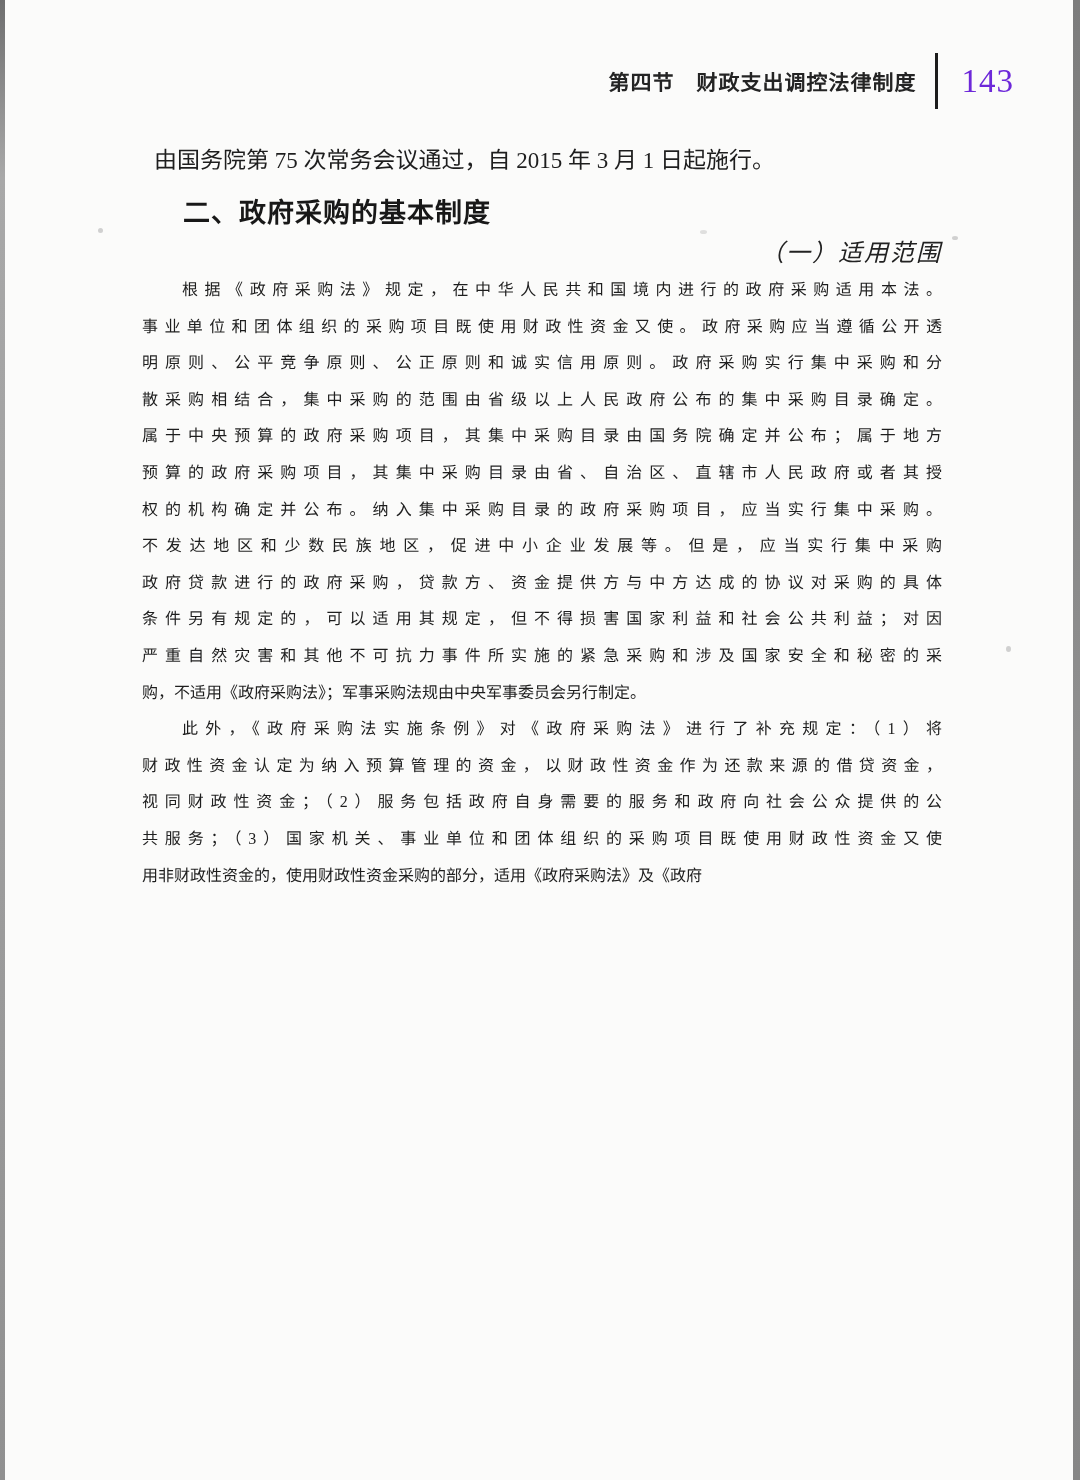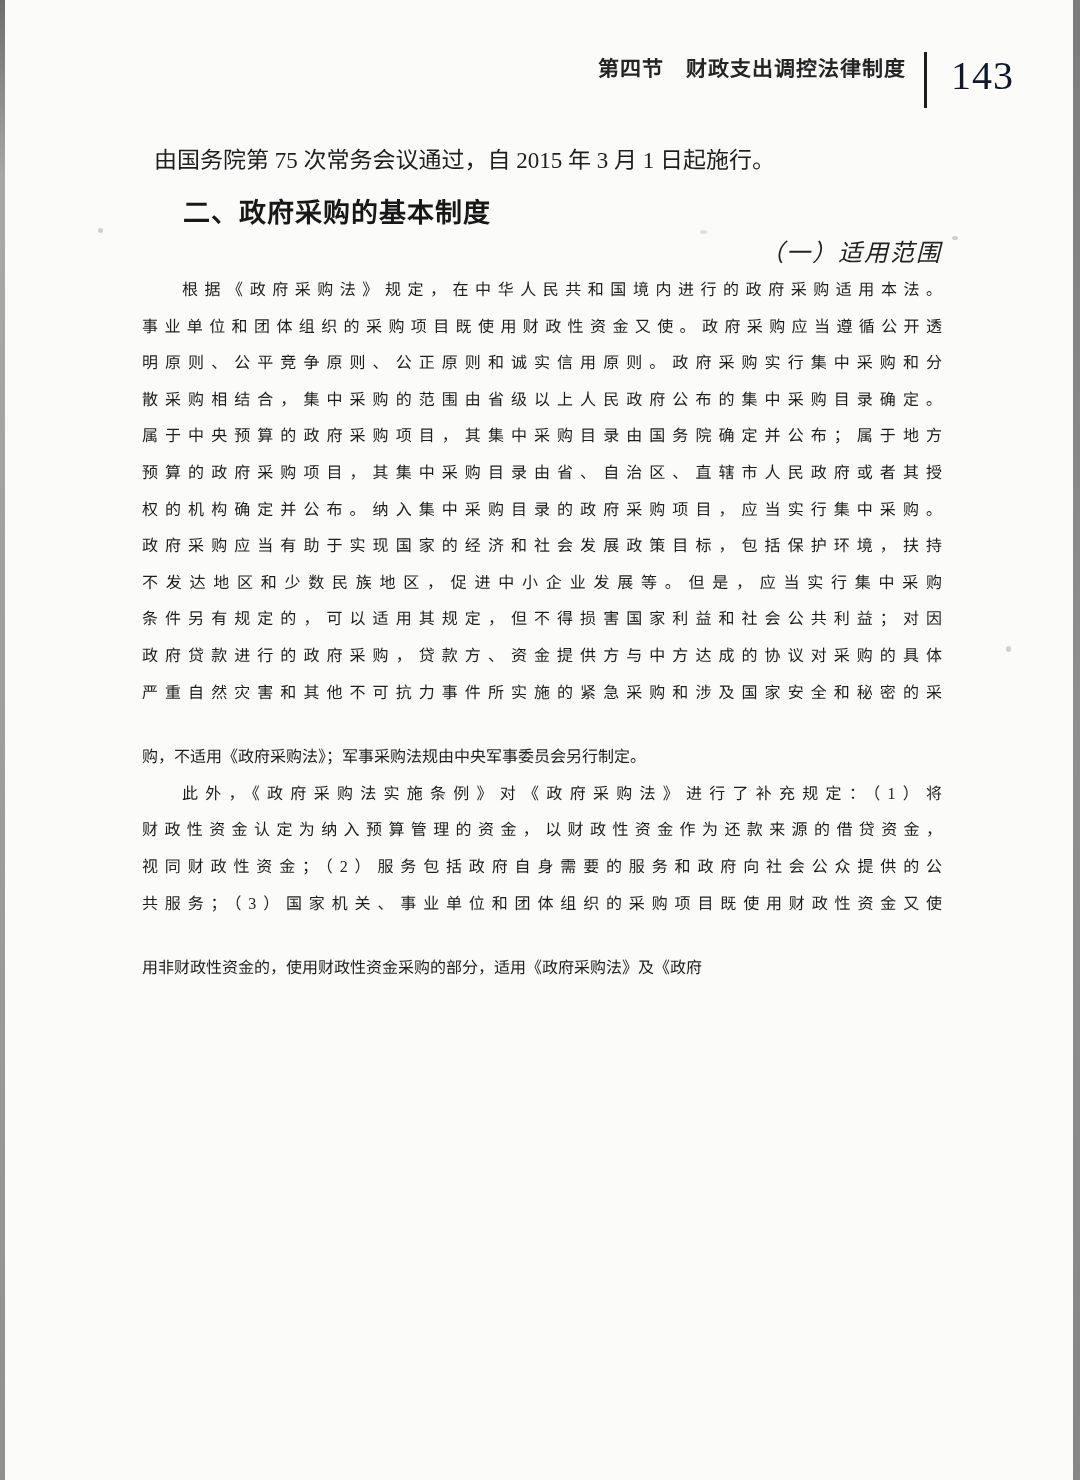--- a/index.html
+++ b/index.html
@@ -30,38 +30,38 @@
   }
   
   .header {
     position: absolute;
     top: 52px;
     left: 0;
     right: 66px;
     height: 58px;
     display: flex;
     justify-content: flex-end;
-    align-items: flex-start;
+    align-items: center;
   }
   .header-title {
     font-family: "Liberation Sans", "DejaVu Sans", sans-serif;
     font-weight: 700;
     font-size: 21px;
     letter-spacing: 1px;
     color: #242424;
   }
   .header-divider {
     width: 3px;
     height: 56px;
     background: #1c1c1c;
     margin: 0 24px 0 18px;
   }
   .header-page {
-    font-size: 40px;
-    color: #0f172a;
+    font-size: 33px;
+    color: #6d28d9;
     letter-spacing: 1px;
   }
   
   .content {
     position: absolute;
     left: 142px;
     width: 800px;
     top: 130px;
   }
   .intro {
@@ -90,21 +90,21 @@
     letter-spacing: 2px;
     text-align: right;
   }
   .para { margin: 0; }
   .tline {
     font-size: 16px;
     line-height: 36.6px;
     text-align: justify;
     text-align-last: justify;
   }
-  .tline:last-child { text-align-last: left; margin-top: 28px; }
+  .tline:last-child { text-align-last: left; }
   .para .tline:first-child { text-indent: 40px; }
   
   .speck {
     position: absolute;
     background: #bdbdbd;
     border-radius: 50%;
     opacity: 0.7;
   }
   .speck-1 { left: 98px;  top: 228px;  width: 5px; height: 5px; }
   .speck-2 { left: 952px; top: 236px;  width: 6px; height: 4px; }
@@ -131,24 +131,23 @@
   <h3 class="subheading">（一）适用范围</h3>
 
   <div class="para">
       <div class="tline">根据《政府采购法》规定，在中华人民共和国境内进行的政府采购适用本法。</div>
       <div class="tline">事业单位和团体组织的采购项目既使用财政性资金又使。政府采购应当遵循公开透</div>
       <div class="tline">明原则、公平竞争原则、公正原则和诚实信用原则。政府采购实行集中采购和分</div>
       <div class="tline">散采购相结合，集中采购的范围由省级以上人民政府公布的集中采购目录确定。</div>
       <div class="tline">属于中央预算的政府采购项目，其集中采购目录由国务院确定并公布；属于地方</div>
       <div class="tline">预算的政府采购项目，其集中采购目录由省、自治区、直辖市人民政府或者其授</div>
       <div class="tline">权的机构确定并公布。纳入集中采购目录的政府采购项目，应当实行集中采购。</div>
-      <div class="tline">政府采购应当有助于实现国家的经济和社会发展政策目标，包括保护环境，扶持</div>
       <div class="tline">不发达地区和少数民族地区，促进中小企业发展等。但是，应当实行集中采购</div>
+      <div class="tline">政府贷款进行的政府采购，贷款方、资金提供方与中方达成的协议对采购的具体</div>
       <div class="tline">条件另有规定的，可以适用其规定，但不得损害国家利益和社会公共利益；对因</div>
-      <div class="tline">政府贷款进行的政府采购，贷款方、资金提供方与中方达成的协议对采购的具体</div>
       <div class="tline">严重自然灾害和其他不可抗力事件所实施的紧急采购和涉及国家安全和秘密的采</div>
       <div class="tline">购，不适用《政府采购法》；军事采购法规由中央军事委员会另行制定。</div>
     </div>
 
   <div class="para">
       <div class="tline">此外，《政府采购法实施条例》对《政府采购法》进行了补充规定：（1）将</div>
       <div class="tline">财政性资金认定为纳入预算管理的资金，以财政性资金作为还款来源的借贷资金，</div>
       <div class="tline">视同财政性资金；（2）服务包括政府自身需要的服务和政府向社会公众提供的公</div>
       <div class="tline">共服务；（3）国家机关、事业单位和团体组织的采购项目既使用财政性资金又使</div>
       <div class="tline">用非财政性资金的，使用财政性资金采购的部分，适用《政府采购法》及《政府</div>

